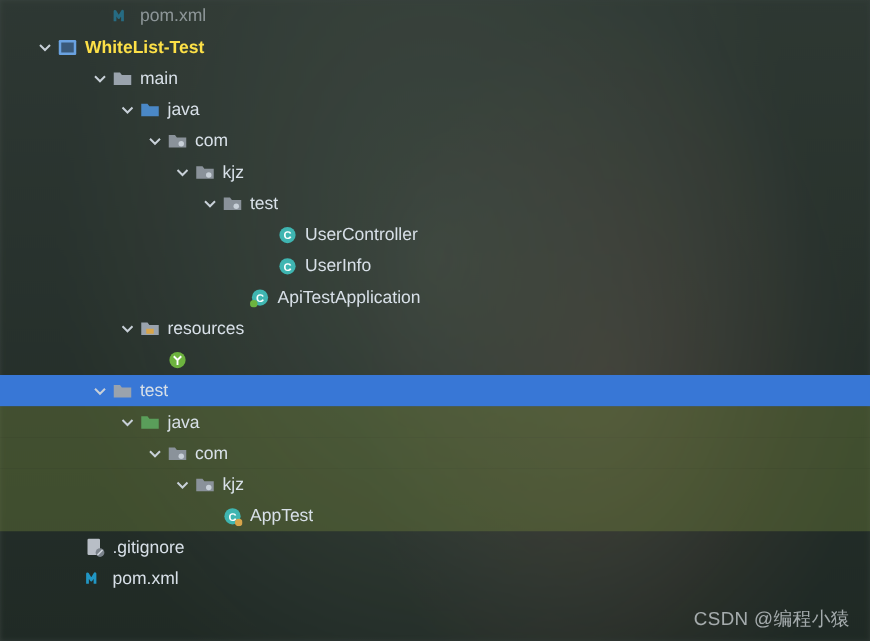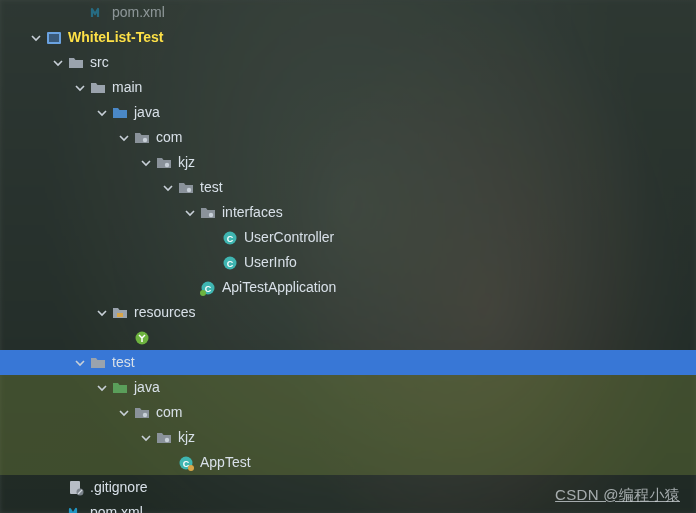--- a/index.html
+++ b/index.html
@@ -61,21 +61,20 @@
     }
     .label { line-height: 25px; }
     .label.bold { font-weight: 600; color: #fde047; }
     .watermark {
       position: absolute;
       bottom: 8px;
       right: 16px;
       color: rgba(220,225,230,0.7);
       font-size: 15px;
       letter-spacing: 0.3px;
-      text-decoration: underline;
     }
   </style>
 </head>
 <body>
 
 <div class="blur-bg"></div>
 <div class="tree" id="tree">
     <div class="row dim" style="opacity: 0.55;">
       <span class="indent" style="width: 72px;"></span>
       <span class="arrow none">
@@ -100,45 +99,31 @@
       </span>
       <span class="icon">
         <svg viewBox="0 0 16 16">
           <rect x="1" y="2" width="14" height="12" rx="1" fill="#6aa2e0"></rect>
           <rect x="3" y="4" width="10" height="8" fill="#3a5a7a"></rect>
         </svg>
       </span>
       <span class="label bold">WhiteList-Test</span>
     </div>
     <div class="row">
-      <span class="indent" style="width: 50px;"></span>
+      <span class="indent" style="width: 72px;"></span>
       <span class="arrow ">
         <svg viewBox="0 0 10 10">
           <path d="M1 3 L5 7 L9 3" fill="none" stroke="#c8d0d8" stroke-width="1.6"></path>
         </svg>
       </span>
       <span class="icon">
         <svg viewBox="0 0 16 16">
           <path d="M1 3h5l1.5 2H15v8H1z" fill="#9aa3ad"></path>
         </svg>
       </span>
-      <span class="label">src</span>
-    </div>
-    <div class="row">
-      <span class="indent" style="width: 72px;"></span>
-      <span class="arrow ">
-        <svg viewBox="0 0 10 10">
-          <path d="M1 3 L5 7 L9 3" fill="none" stroke="#c8d0d8" stroke-width="1.6"></path>
-        </svg>
-      </span>
-      <span class="icon">
-        <svg viewBox="0 0 16 16">
-          <path d="M1 3h5l1.5 2H15v8H1z" fill="#9aa3ad"></path>
-        </svg>
-      </span>
       <span class="label">main</span>
     </div>
     <div class="row">
       <span class="indent" style="width: 94px;"></span>
       <span class="arrow ">
         <svg viewBox="0 0 10 10">
           <path d="M1 3 L5 7 L9 3" fill="none" stroke="#c8d0d8" stroke-width="1.6"></path>
         </svg>
       </span>
       <span class="icon">
@@ -185,35 +170,20 @@
           <path d="M1 3 L5 7 L9 3" fill="none" stroke="#c8d0d8" stroke-width="1.6"></path>
         </svg>
       </span>
       <span class="icon">
         <svg viewBox="0 0 16 16">
           <path d="M1 3h5l1.5 2H15v8H1z" fill="#8a929a"></path>
           <circle cx="11" cy="10" r="2.2" fill="#c8d0d8"></circle>
         </svg>
       </span>
       <span class="label">test</span>
-    </div>
-    <div class="row">
-      <span class="indent" style="width: 182px;"></span>
-      <span class="arrow ">
-        <svg viewBox="0 0 10 10">
-          <path d="M1 3 L5 7 L9 3" fill="none" stroke="#c8d0d8" stroke-width="1.6"></path>
-        </svg>
-      </span>
-      <span class="icon">
-        <svg viewBox="0 0 16 16">
-          <path d="M1 3h5l1.5 2H15v8H1z" fill="#8a929a"></path>
-          <circle cx="11" cy="10" r="2.2" fill="#c8d0d8"></circle>
-        </svg>
-      </span>
-      <span class="label">interfaces</span>
     </div>
     <div class="row">
       <span class="indent" style="width: 204px;"></span>
       <span class="arrow none">
         <svg viewBox="0 0 10 10">
           <path d="M1 3 L5 7 L9 3" fill="none" stroke="#c8d0d8" stroke-width="1.6"></path>
         </svg>
       </span>
       <span class="icon">
         <svg viewBox="0 0 16 16">

